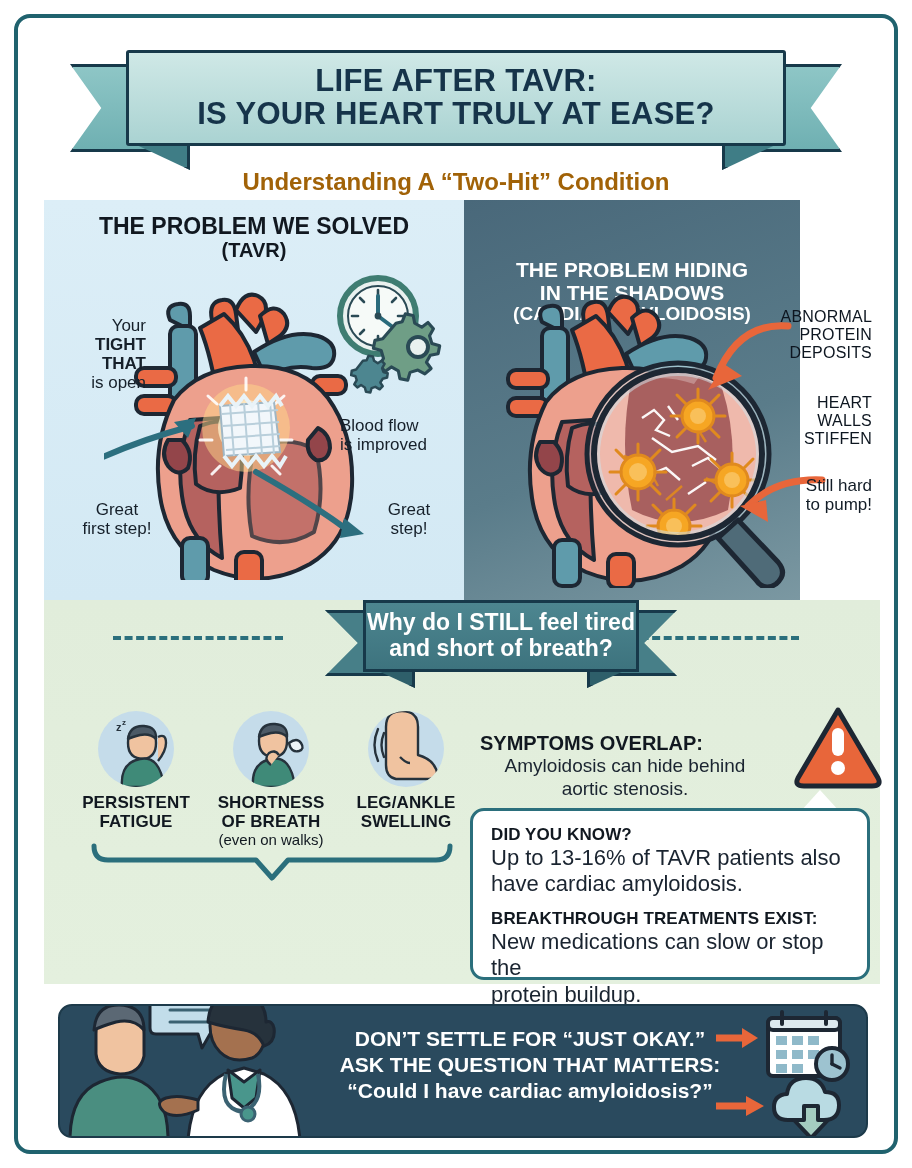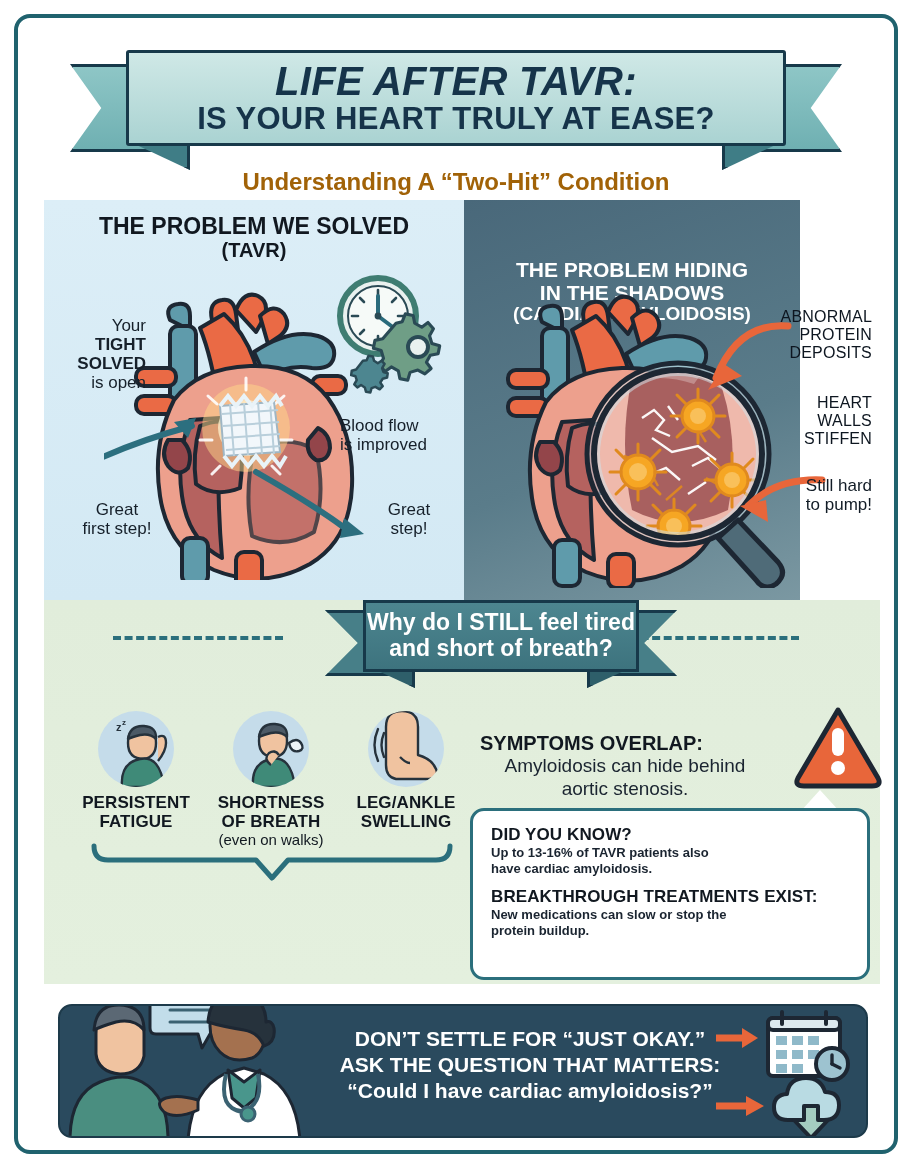--- a/index.html
+++ b/index.html
@@ -11,21 +11,21 @@
   
   .banner-wrap{position:absolute;left:0;top:24px;width:100%;height:120px;}
   .banner-tail{position:absolute;top:22px;width:92px;height:88px;background:linear-gradient(180deg,#8ec6c6,#6fb0b2);border:3px solid #17394a;box-sizing:border-box;}
   .banner-tail.left{left:52px;clip-path:polygon(0 0,100% 0,100% 100%,0 100%,34% 50%);}
   .banner-tail.right{right:52px;clip-path:polygon(0 0,100% 0,66% 50%,100% 100%,0 100%);}
   .banner-fold{position:absolute;top:98px;width:64px;height:30px;background:#3f7d86;border:3px solid #17394a;box-sizing:border-box;}
   .banner-fold.left{left:108px;clip-path:polygon(0 0,100% 0,100% 100%);}
   .banner-fold.right{right:108px;clip-path:polygon(0 0,100% 0,0 100%);}
   .banner-main{position:absolute;left:108px;right:108px;top:8px;height:96px;background:linear-gradient(180deg,#cfe8e6,#aad3d2);border:3px solid #17394a;border-radius:3px;box-sizing:border-box;display:flex;flex-direction:column;align-items:center;justify-content:center;}
   .banner-main .l1,.banner-main .l2{color:#16344a;font-weight:bold;letter-spacing:.3px;line-height:1.06;text-align:center;}
-  .banner-main .l1{font-size:40px;font-style:italic;}
+  .banner-main .l1{font-size:31px;}
   .banner-main .l2{font-size:31px;}
   .subtitle{position:absolute;left:0;top:150px;width:100%;text-align:center;font-size:24px;font-weight:bold;color:#a16207;}
 
   
   .panels{position:absolute;left:26px;top:182px;width:756px;height:400px;display:flex;}
   .panel-left{width:420px;height:100%;background:linear-gradient(180deg,#dceef7,#d3e9f4);position:relative;}
   .panel-right{flex:1;height:100%;background:linear-gradient(160deg,#49687a,#5a7c8a 60%,#7b98a2);position:relative;}
   .p-title{position:absolute;left:0;top:14px;width:100%;text-align:center;font-weight:bold;line-height:1.1;}
   .panel-left .p-title{color:#111820;font-size:23px;}
   .panel-right .p-title{color:#ffffff;font-size:21px;margin-top:44px;}
@@ -64,21 +64,21 @@
 
   
   .overlap{position:absolute;left:462px;top:694px;width:290px;}
   .overlap .h{font-size:20px;font-weight:bold;color:#111820;margin-top:20px;}
   .overlap .b{font-size:19px;color:#1a2430;line-height:1.2;text-align:center;}
   .warn{position:absolute;left:776px;top:688px;width:88px;height:84px;}
 
   
   .card{position:absolute;left:452px;top:790px;width:400px;height:172px;background:#ffffff;border:3px solid #2b6f7c;border-radius:14px;box-sizing:border-box;padding:14px 18px;}
   .card .h{font-size:17px;font-weight:bold;color:#111820;letter-spacing:.1px;}
-  .card .t{font-size:13px;color:#1a2430;line-height:1.2;font-weight:bold;}
+  .card .t{font-size:22px;color:#1a2430;line-height:1.2;}
   .card .gap{height:11px;}
   .card-notch{position:absolute;left:782px;top:772px;width:34px;height:22px;background:#ffffff;border-left:3px solid #2b6f7c;border-right:3px solid #2b6f7c;clip-path:polygon(50% 0,100% 100%,0 100%);}
 
   
   .cta{position:absolute;left:40px;top:986px;width:810px;height:134px;background:#2a4a5e;border-radius:14px;border:2px solid #1d3a4a;box-sizing:border-box;overflow:hidden;}
   .cta-text{position:absolute;left:270px;top:20px;width:400px;text-align:center;color:#ffffff;font-weight:bold;line-height:1.24;}
   .cta-text .a{font-size:21px;}
   .cta-text .b{font-size:21px;}
   .cta-text .c{font-size:21px;}
   .people{position:absolute;left:0;top:-28px;width:250px;height:162px;}
@@ -190,21 +190,21 @@
           </g>
           <circle cx="94" cy="75" r="10" fill="#e9f1ef" stroke="#2a4a55" stroke-width="4"></circle>
           <g fill="#4d8690" stroke="#2a4a55" stroke-width="4" stroke-linejoin="round">
             <path d="M44 104 l6 -1 l3 -7 l7 1 l2 7 l6 4 l6 -4 l5 5 l-4 7 l2 6 l7 2 l-1 7 l-7 2 l-4 6 l4 6 l-5 5 l-7 -4 l-6 2 l-2 7 l-7 -1 l-2 -7 l-6 -4 l-6 4 l-5 -5 l4 -7 l-2 -6 l-7 -2 l1 -7 l7 -2 z" transform="translate(-2,2) scale(0.62) translate(22,36)"></path>
           </g>
         </svg>
 
         <div class="lbl right" style="left:10px;top:116px;width:92px;">
           <div>Your</div>
           <div><b>TIGHT</b></div>
-          <div><b>SOLVED</b></div>
+          <div><b>THAT</b></div>
           <div>is open</div>
         </div>
 
         <div class="lbl" style="left:296px;top:216px;width:124px;">
           <div>Blood flow</div>
           <div>is improved</div>
         </div>
 
         <div class="lbl center" style="left:18px;top:300px;width:110px;">
           <div>Great</div>

